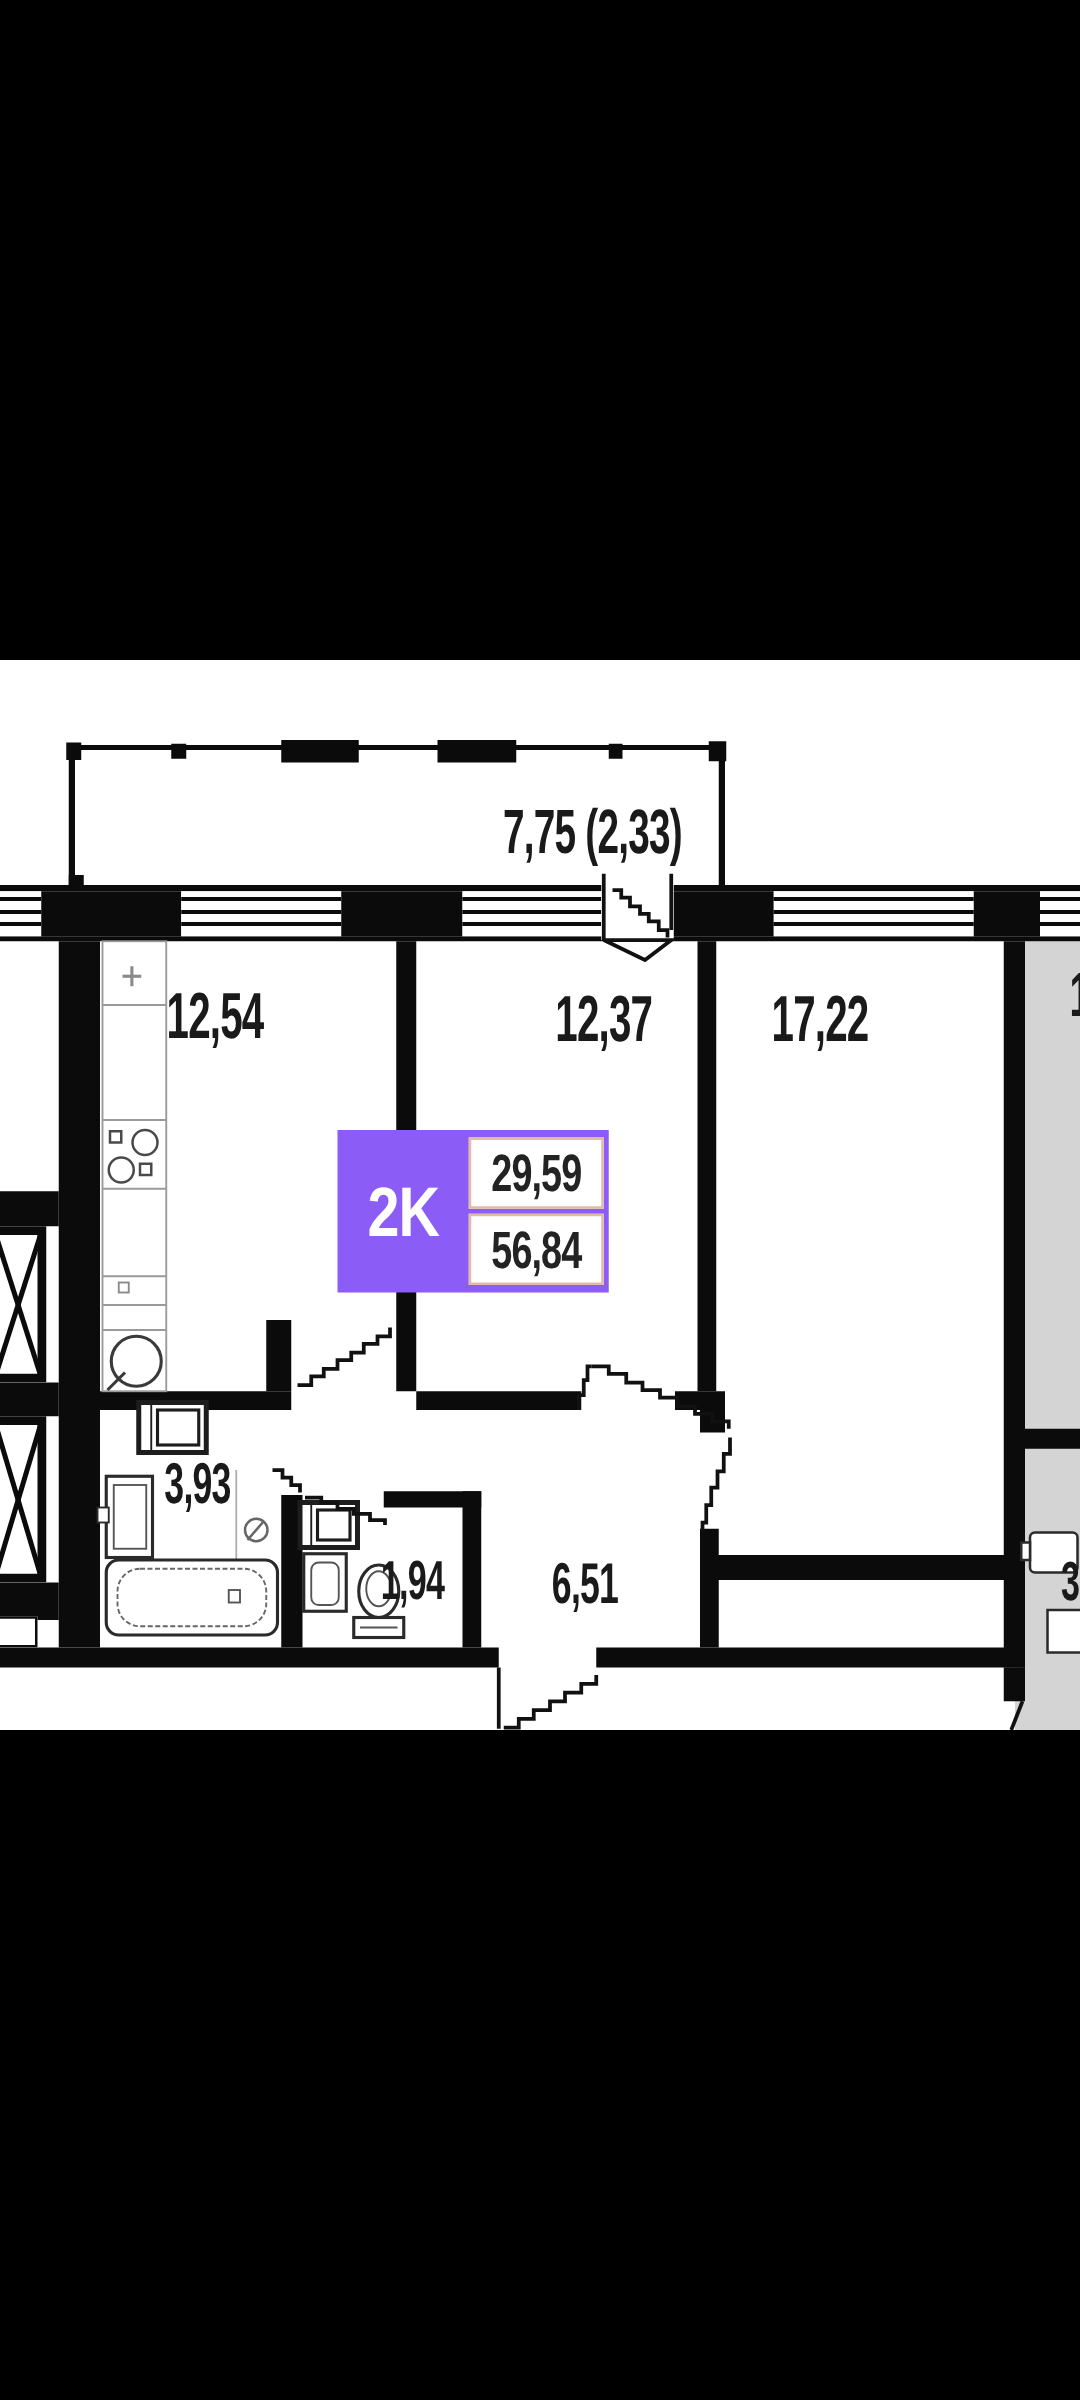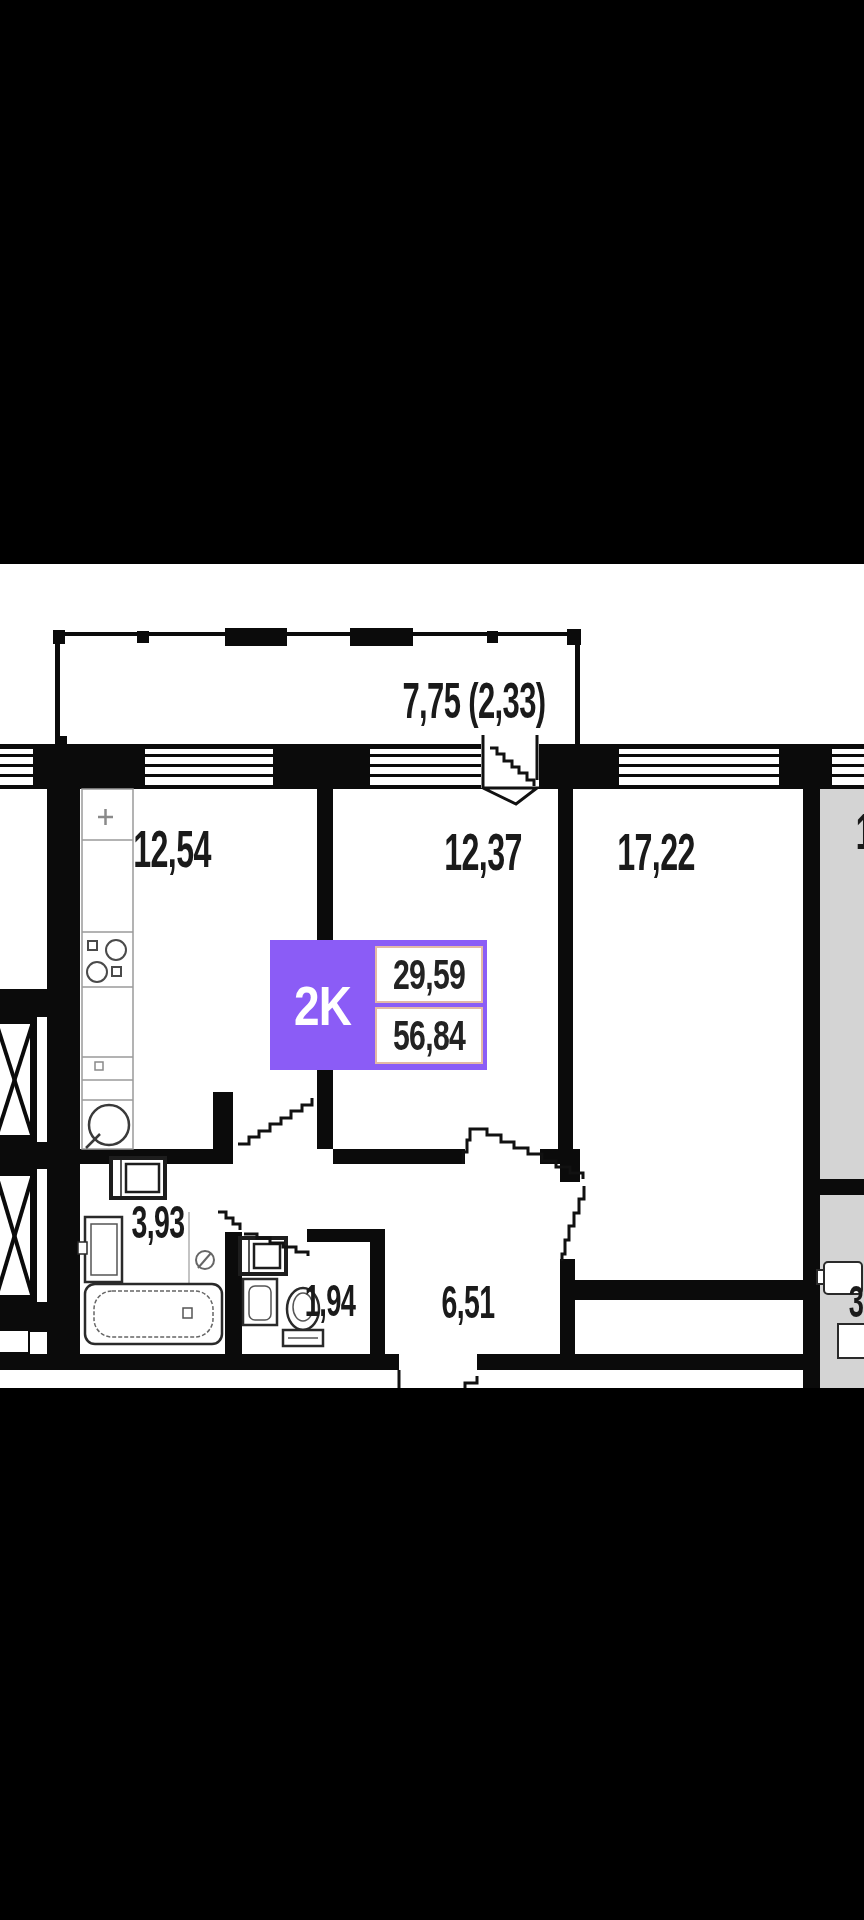--- a/index.html
+++ b/index.html
@@ -1,20 +1,20 @@
 <!DOCTYPE html>
 <html><head>
 <meta charset="utf-8">
 <style>
   html,body{margin:0;padding:0;background:#000;}
   #stage{position:relative;width:864px;height:1920px;background:#000;overflow:hidden;
          font-family:"Liberation Sans",sans-serif;}
   #letterbox-top{position:absolute;left:0;top:0;width:864px;height:532px;background:#000;}
   #letterbox-bottom{position:absolute;left:0;top:1388px;width:864px;height:532px;background:#000;}
-  #plan{position:absolute;left:0;top:564px;width:864px;height:856px;background:#fff;overflow:hidden;}
+  #plan{position:absolute;left:0;top:528px;width:864px;height:856px;background:#fff;overflow:hidden;}
   .w{position:absolute;background:#0b0b0b;}
   .grey{position:absolute;background:#d4d4d4;}
   .win{position:absolute;top:185px;height:36px;background:linear-gradient(to bottom,
        #fff 0 5px,#0b0b0b 5px 8px,#fff 8px 15px,#0b0b0b 15px 18px,#fff 18px 25px,#0b0b0b 25px 28px,#fff 28px 36px);}
   .whitepatch{position:absolute;background:#fff;}
   .lbl{position:absolute;font-weight:700;color:#1a1a1a;letter-spacing:-1px;white-space:nowrap;
        transform:translate(-50%,-50%) scaleX(.62);}
   .f50{font-size:50px;} .f52{font-size:52px;} .f46{font-size:46px;} .f44{font-size:44px;}
   .shaft{position:absolute;left:-8px;width:45px;background:#fff;border:7px solid #0b0b0b;box-sizing:border-box;}
   svg.overlay{position:absolute;left:0;top:0;width:864px;height:856px;}

